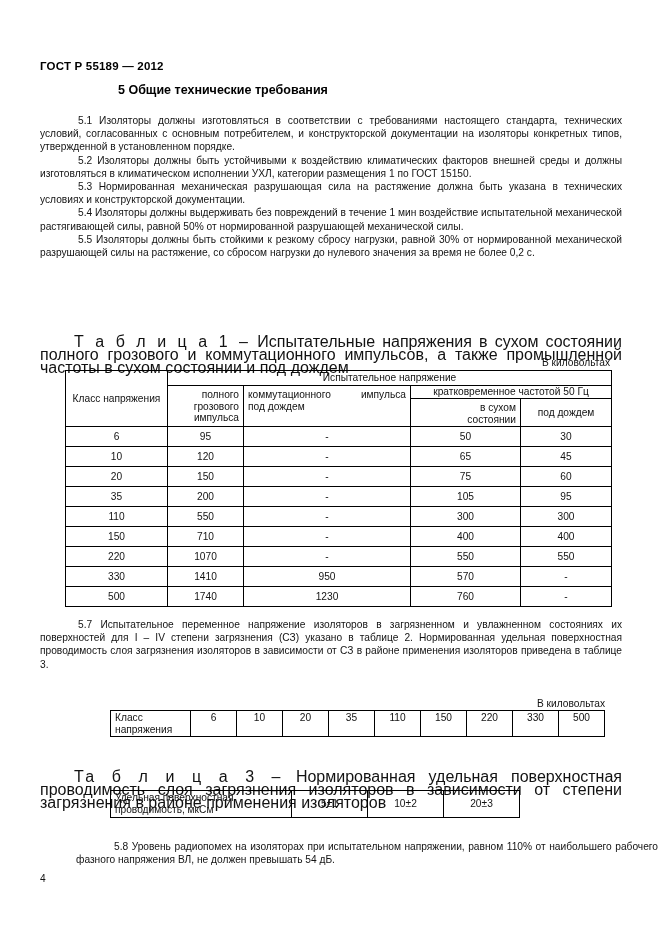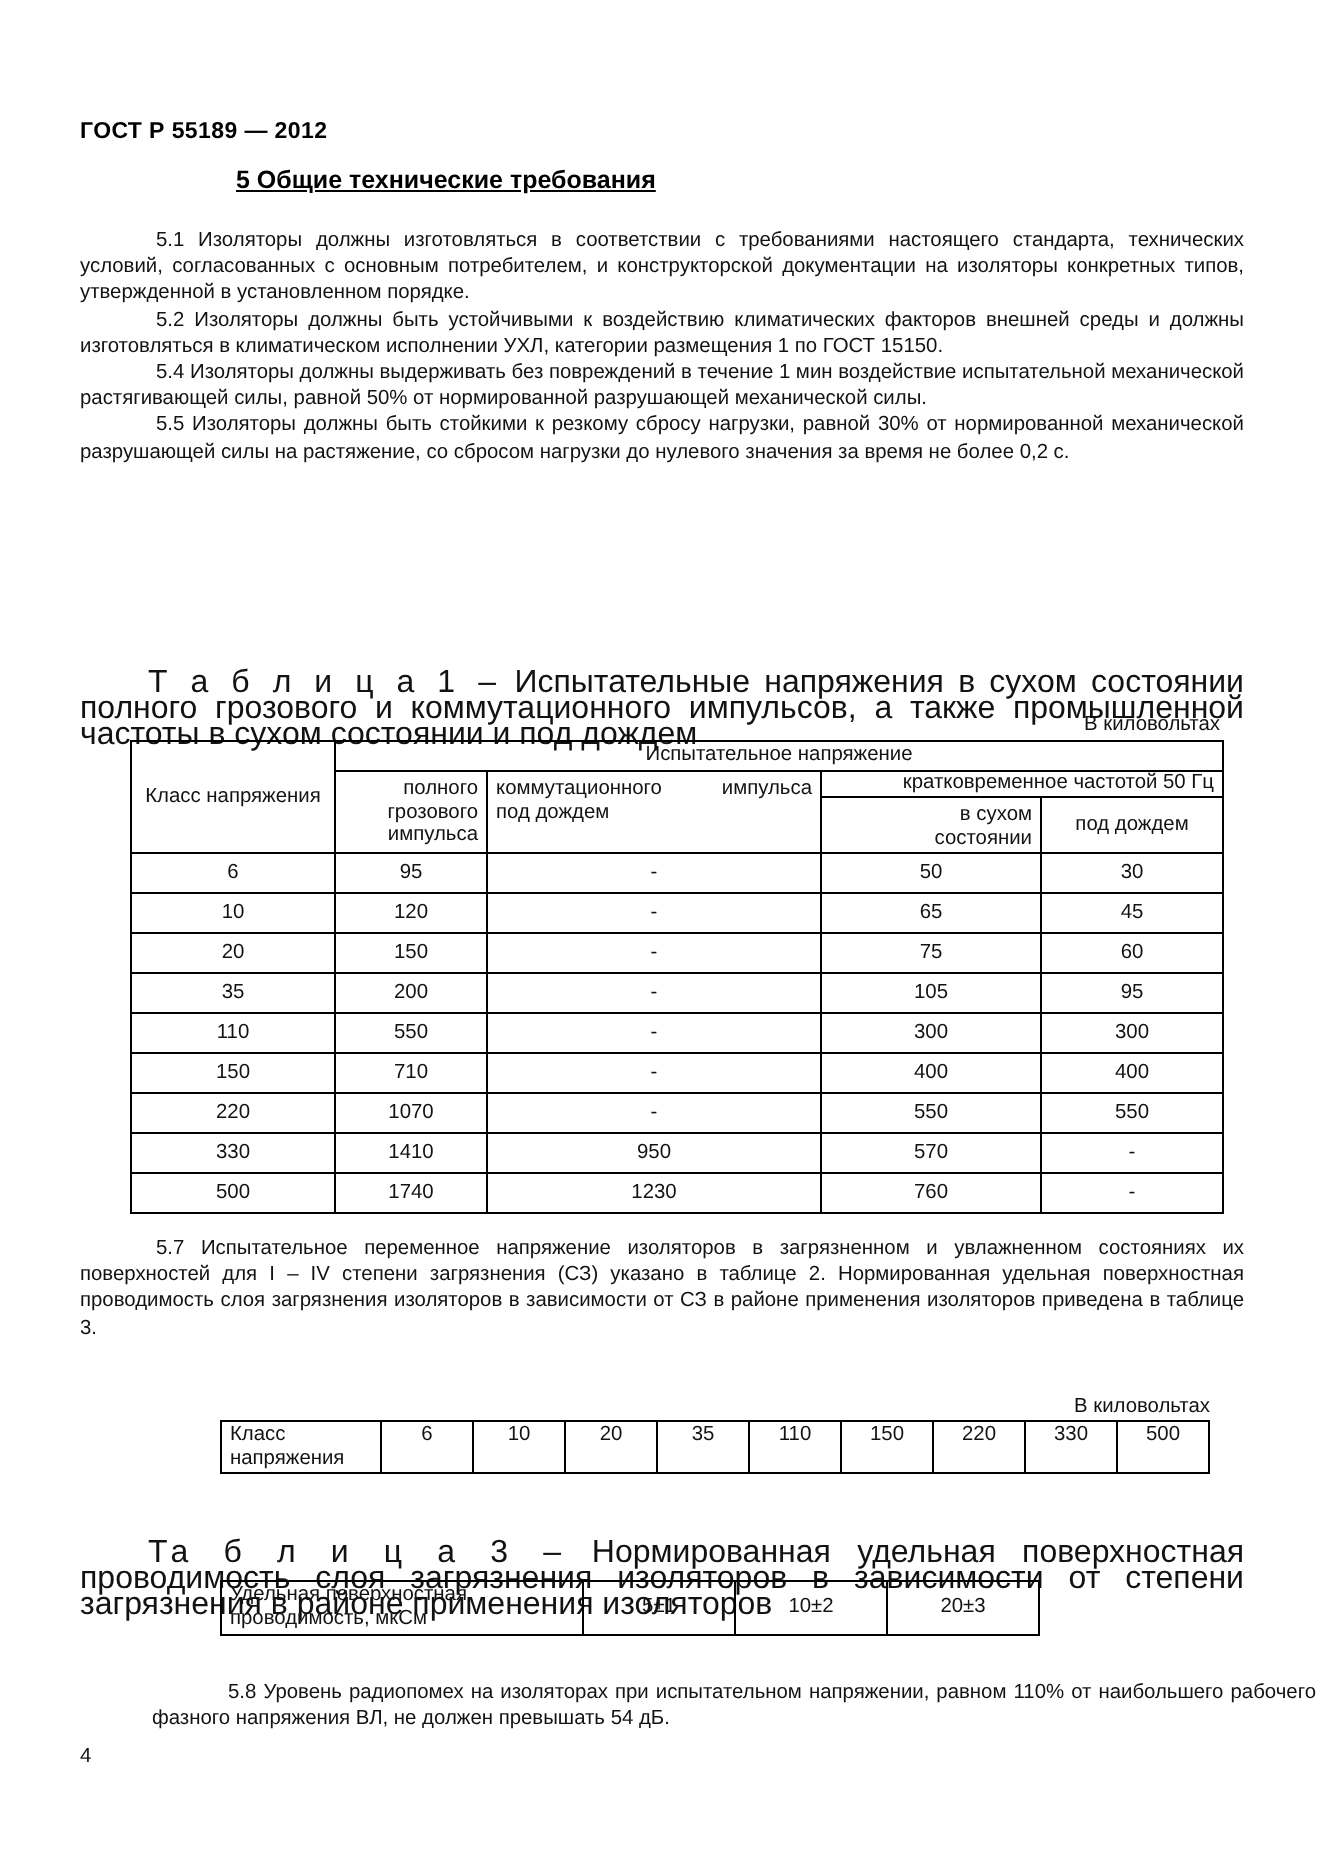--- a/index.html
+++ b/index.html
@@ -29,21 +29,20 @@
     color: #000;
     text-align: center;
   }
   .section-title {
     position: absolute;
     left: 118px;
     top: 83px;
     font-size: 12.5px;
     font-weight: bold;
     color: #000;
-    text-decoration: underline;
   }
   .body-block {
     position: absolute;
     left: 40px;
     width: 582px;
     font-size: 10.2px;
     line-height: 13.2px;
     text-align: justify;
     color: #121212;
   }
@@ -111,21 +110,21 @@
   }
   .kommut-inner {
     display: flex;
     justify-content: space-between;
     align-items: flex-start;
     padding-top: 3px;
   }
   .kommut-second {
     padding-top: 0px;
   }
-  .freq-head { text-align: right; padding-top: 1px; padding-bottom: 1px; height: 12px; line-height: 12px; }
+  .freq-head { text-align: center; padding-top: 1px; padding-bottom: 1px; height: 12px; line-height: 12px; }
 
   
   #table2 {
     left: 110px;
     top: 710px;
     width: 495px;
     font-size: 10.2px;
   }
   #table2 td {
     border: 1px solid #000;
@@ -165,20 +164,21 @@
 
 <div class="page">
 
   <div class="doc-header">ГОСТ Р 55189 — 2012</div>
 
   <div class="section-title">5 Общие технические требования</div>
 
   <div class="body-block clause-1">
     <p>5.1  Изоляторы должны изготовляться в соответствии с требованиями настоящего стандарта, технических условий, согласованных с основным потребителем, и конструкторской документации на изоляторы конкретных типов, утвержденной в установленном порядке.</p>
     <p>5.2 Изоляторы должны быть устойчивыми к воздействию климатических факторов  внешней среды и должны изготовляться в климатическом исполнении УХЛ, категории размещения 1 по ГОСТ 15150.</p>
+    <p>5.3 Нормированная механическая разрушающая сила на растяжение должна быть указана в технических условиях и конструкторской документации.</p>
     <p>5.4  Изоляторы должны выдерживать без повреждений в течение 1 мин  воздействие испытательной механической растягивающей силы,  равной 50% от нормированной разрушающей  механической  силы.</p>
     <p>5.5  Изоляторы должны  быть стойкими к резкому сбросу нагрузки, равной 30% от нормированной механической разрушающей силы на растяжение, со сбросом нагрузки до нулевого значения за время не более 0,2 с.</p>
   </div>
 
   <div class="tbl-caption cap1">
     <p><span class="caption-label">Т а б л и ц а  1 –</span><span>  Испытательные напряжения в сухом состоянии полного грозового и коммутационного импульсов, а также промышленной частоты  в сухом состоянии и под дождем</span></p>
   </div>
 
   <div class="units-note units1">В киловольтах</div>
 

